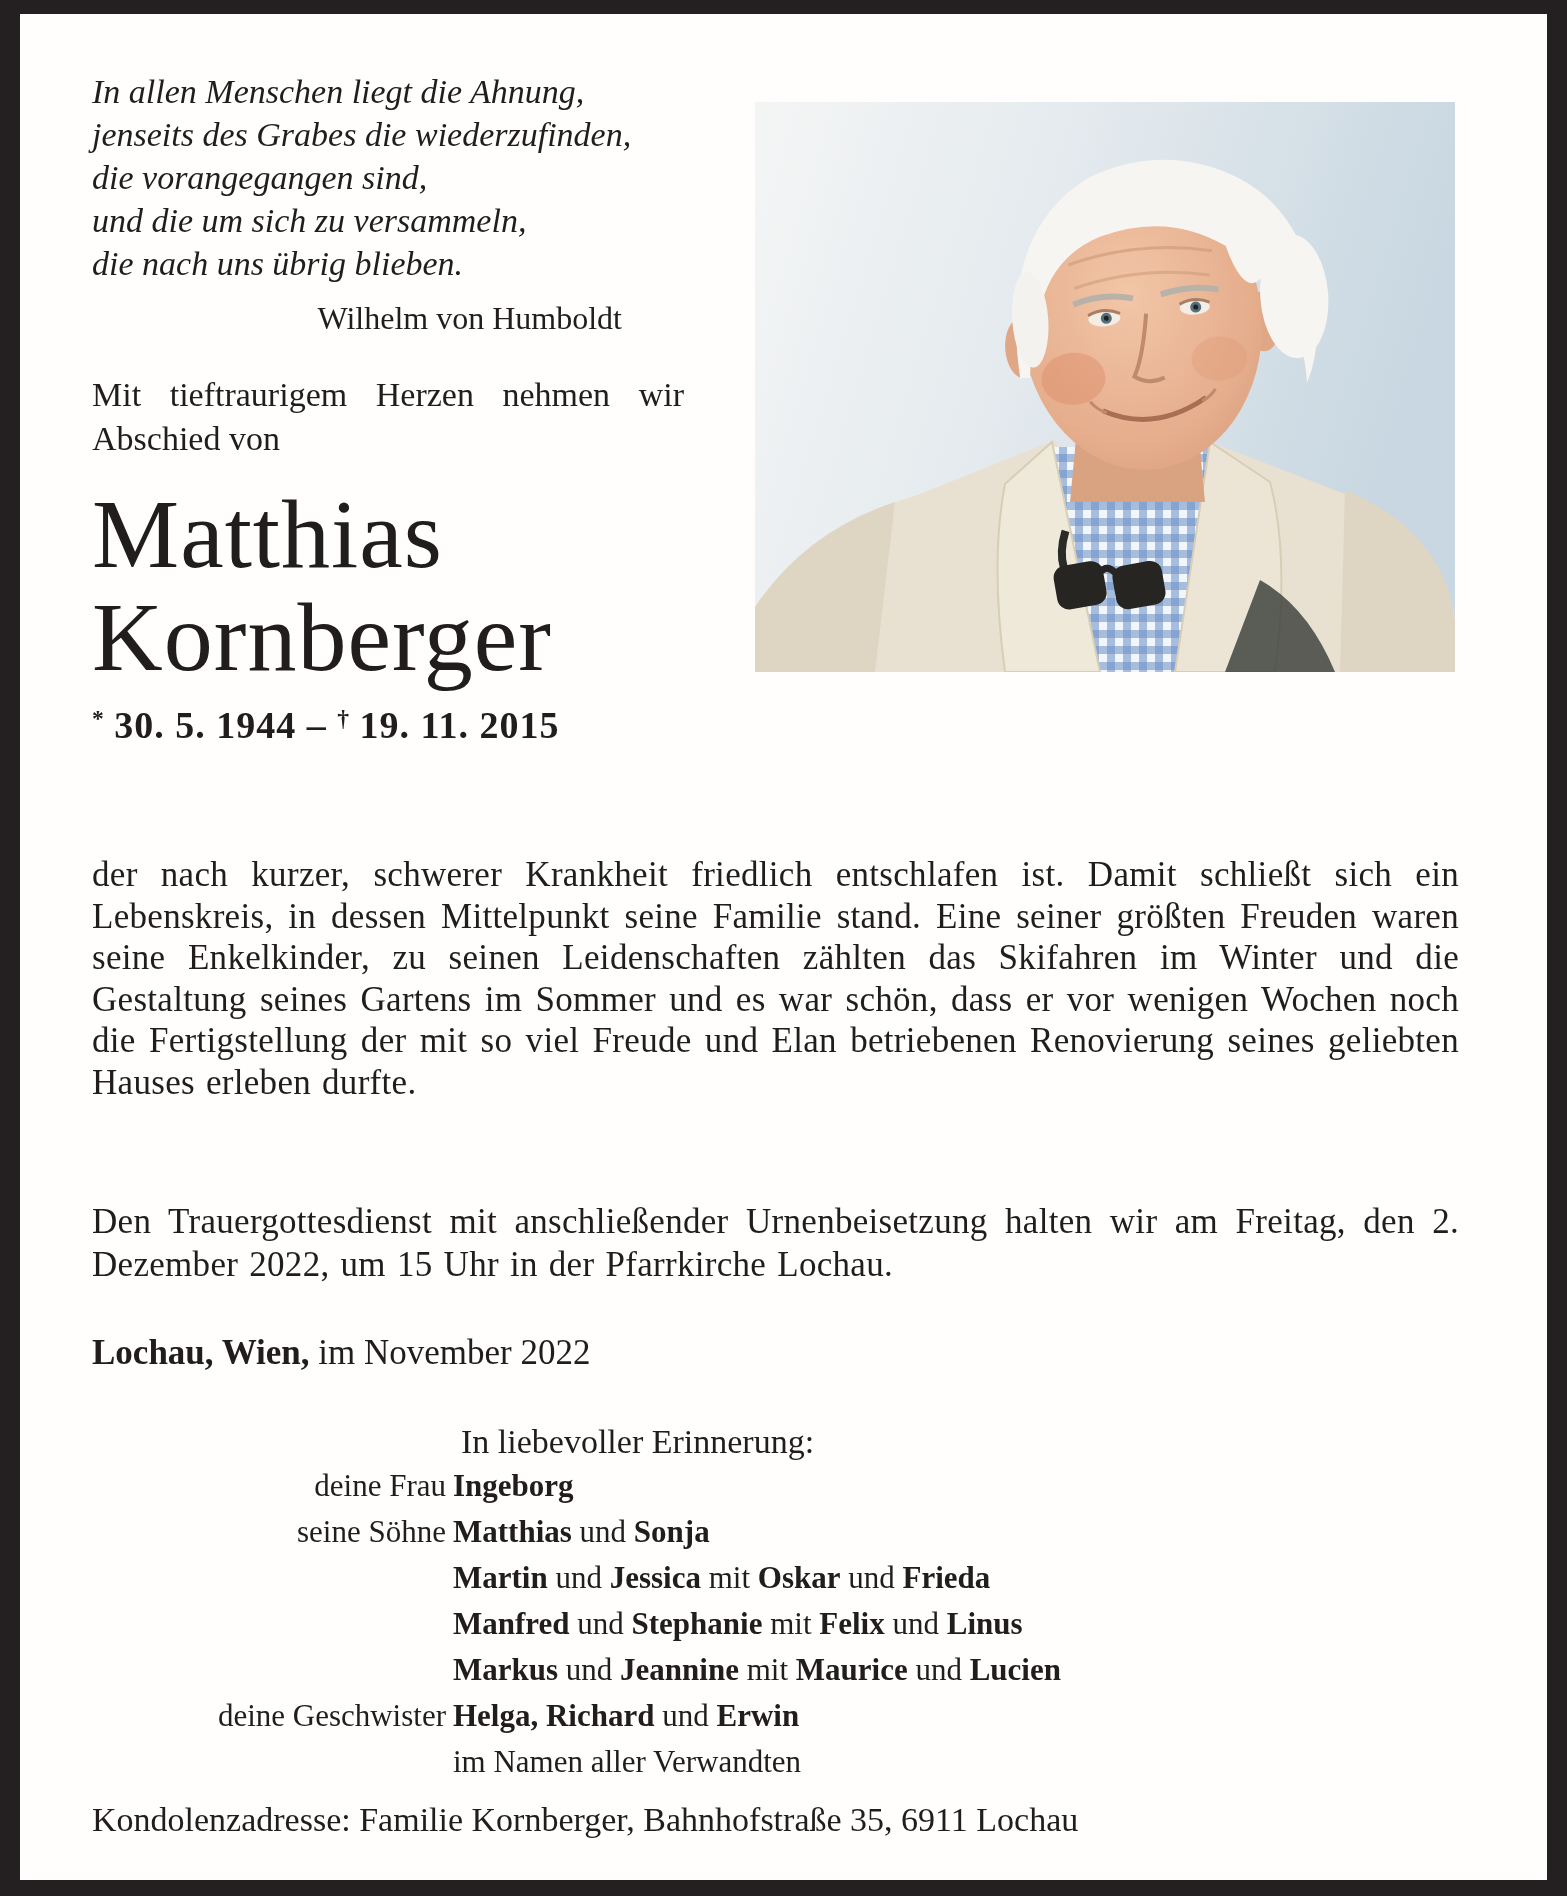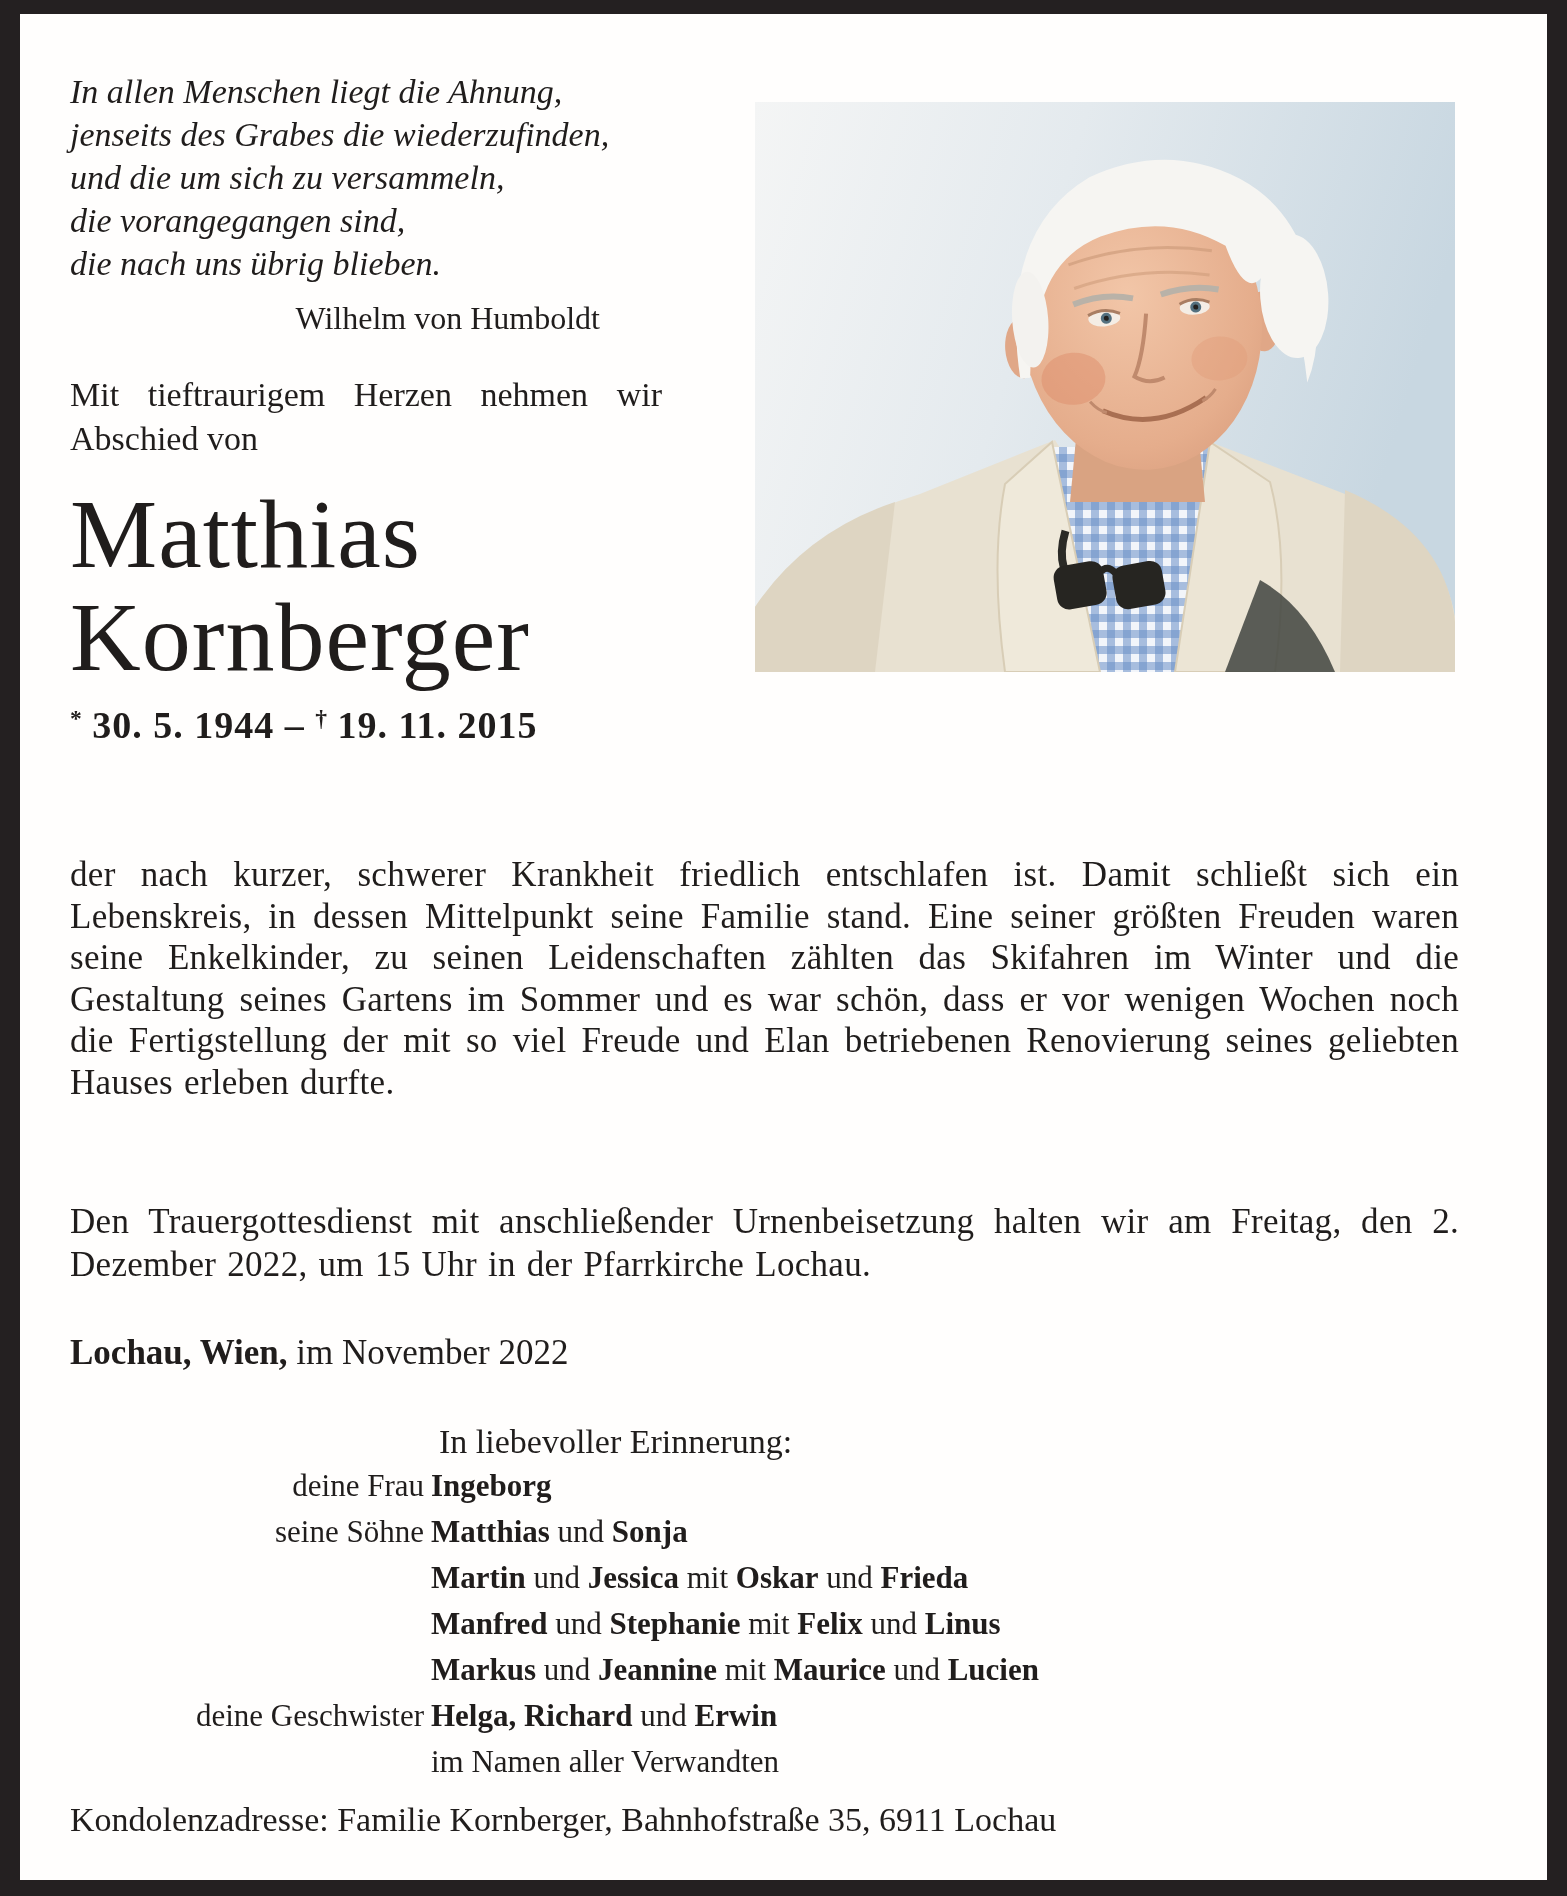--- a/index.html
+++ b/index.html
@@ -3,21 +3,21 @@
 <meta charset="utf-8">
 <style>
   html,body{margin:0;padding:0;background:#3a3a3a;}
   .sheet{
     position:relative;
     width:1567px;height:1896px;
     box-sizing:border-box;
     background:#fffefd;
     border-style:solid;border-color:#242021;
     border-width:14px 20px 16px 20px;
-    padding:56px 88px 0 50px;
+    padding:56px 88px 0 72px;
     font-family:"Liberation Serif","DejaVu Serif",serif;
     color:#201d1c;
     overflow:hidden;
   }
   .top-row{position:relative;height:760px;}
   .left-col{width:660px;}
   .quote{font-style:italic;font-size:34px;line-height:43px;}
   .quote-attrib{width:530px;text-align:right;font-size:32px;line-height:42px;margin-top:12px;}
   .intro{margin-top:34px;width:592px;font-size:34px;line-height:44px;}
   .intro .jline{display:block;text-align:justify;text-align-last:justify;}
@@ -48,22 +48,22 @@
 <body>
 
 <div class="sheet">
 
   <div class="top-row">
     <div class="left-col">
 
       <div class="quote">
         <div>In allen Menschen liegt die Ahnung,</div>
         <div>jenseits des Grabes die wiederzufinden,</div>
+        <div>die vorangegangen sind,</div>
         <div>und die um sich zu versammeln,</div>
-        <div>die vorangegangen sind,</div>
         <div>die nach uns übrig blieben.</div>
       </div>
       <div class="quote-attrib">Wilhelm von Humboldt</div>
 
       <div class="intro">
         <span class="jline">Mit tieftraurigem Herzen nehmen wir</span>
         <span class="nline">Abschied von</span>
       </div>
 
       <h1 class="deceased-name">

